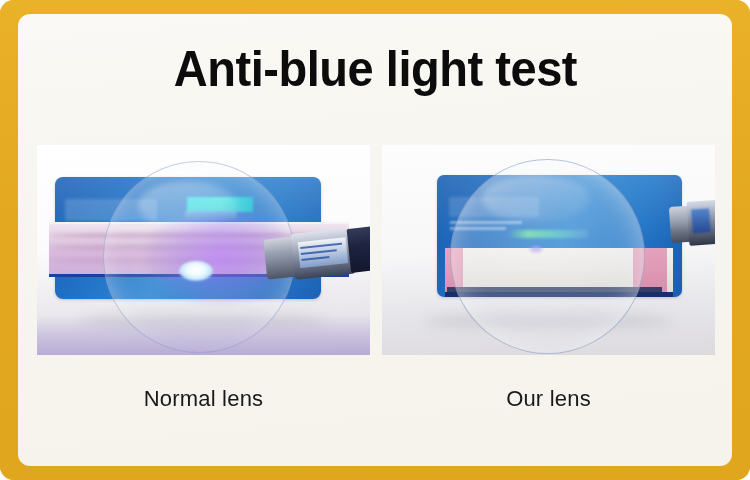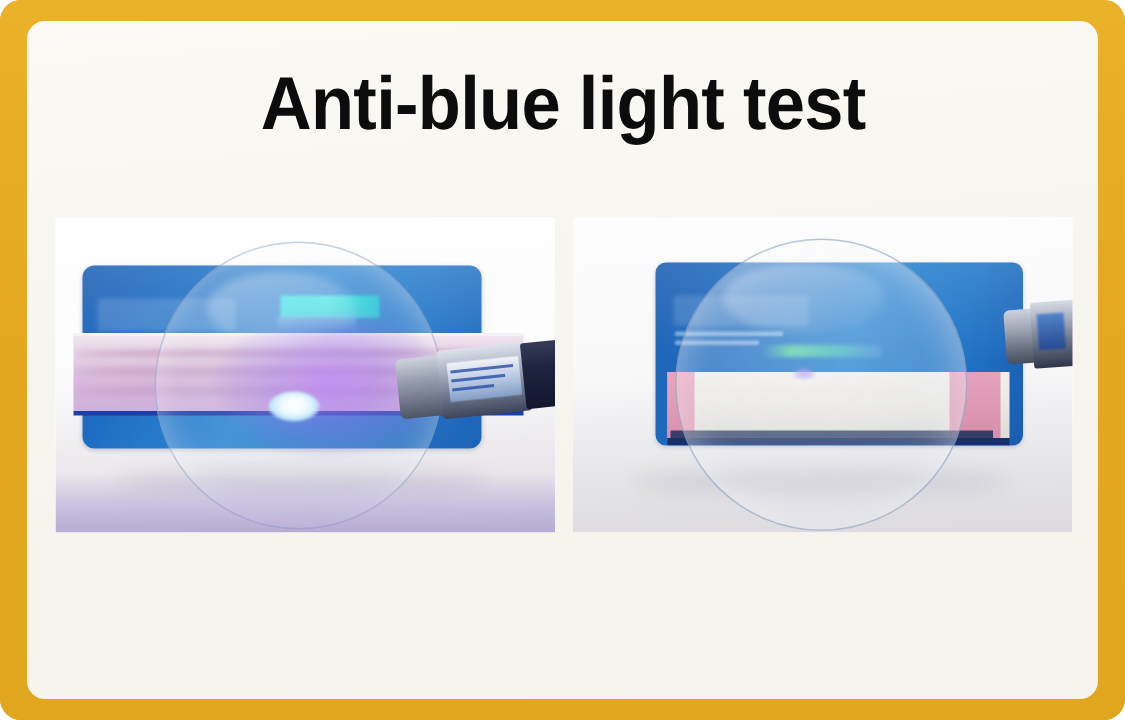--- a/index.html
+++ b/index.html
@@ -544,15 +544,19 @@
 
         <div class="torch-r">
           <div class="torch-r-head"></div>
           <div class="torch-r-body"></div>
           <div class="torch-r-blue"></div>
         </div>
       </div>
 
     </div>
 
+    <div class="captions">
+      <div class="caption">Normal lens</div>
+      <div class="caption">Our lens</div>
+    </div>
 
   </div>
 </div>
 
 </body></html>

